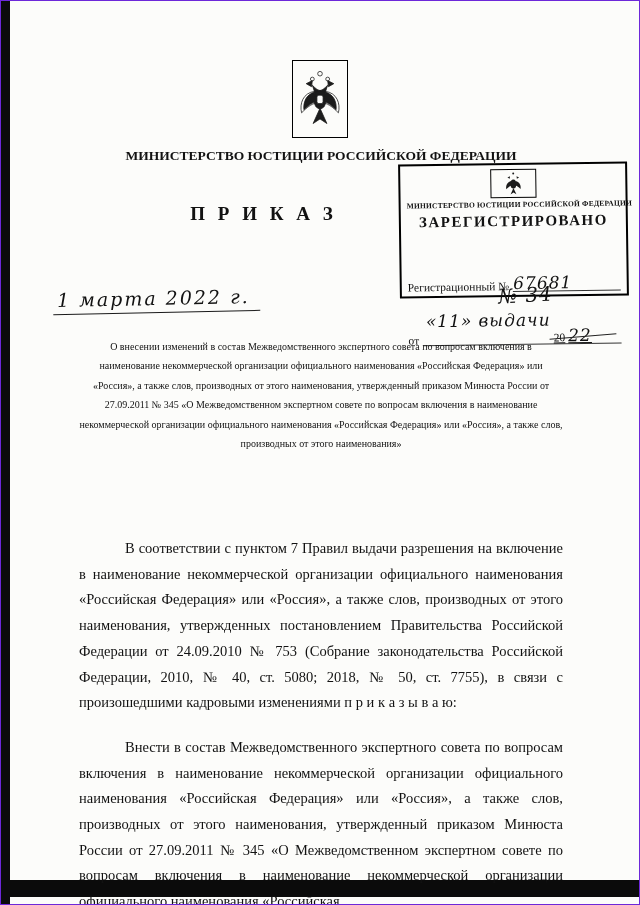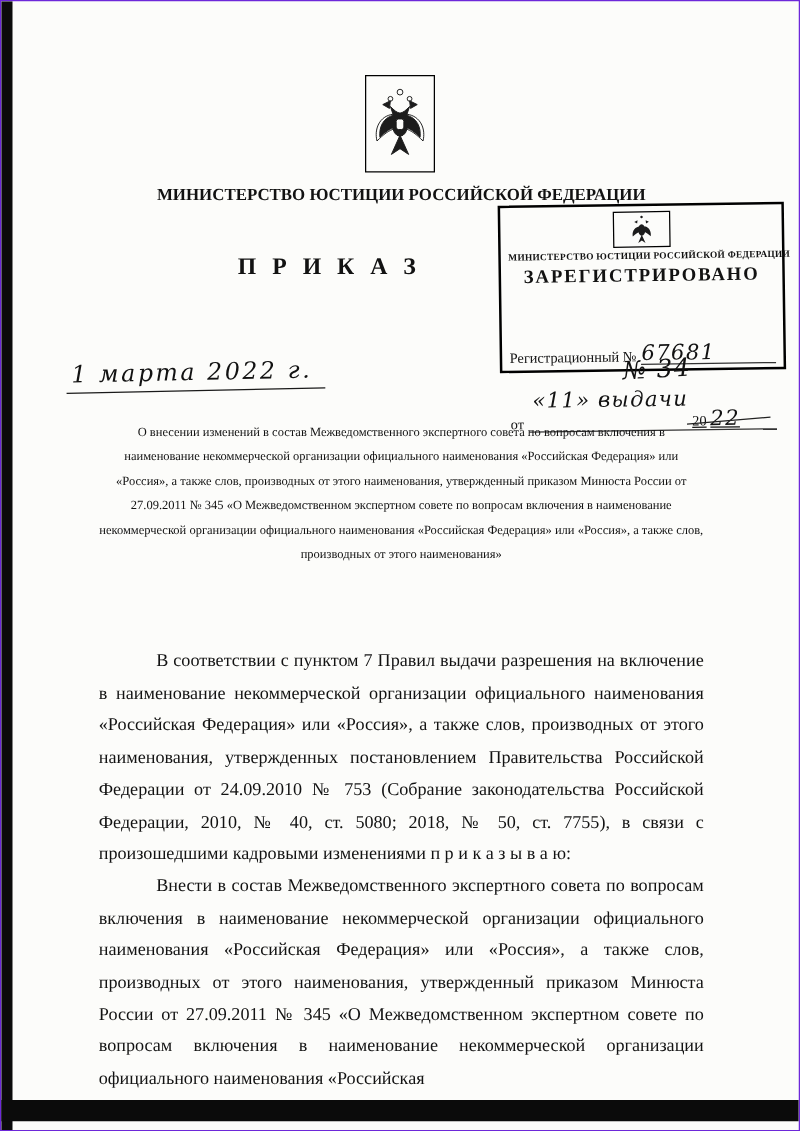--- a/index.html
+++ b/index.html
@@ -59,21 +59,21 @@
   }
 
   .title {
     position:absolute; left:78px; top:336px; width:484px;
     text-align:center; font-weight:normal; font-size:10px; line-height:19.4px;
   }
   .body-text {
     position:absolute; left:78px; top:516px; width:484px;
     font-size:14.5px; line-height:25.7px; text-align:justify;
   }
-  .body-text p { text-indent:46px; }
+  .body-text p { text-indent:46px;margin-top:19px; }
 </style>
 </head>
 <body>
 
 <div class="page">
 
   <div class="edge-left"></div>
   <div class="edge-bottom"></div>
 
   <div class="emblem-box">

